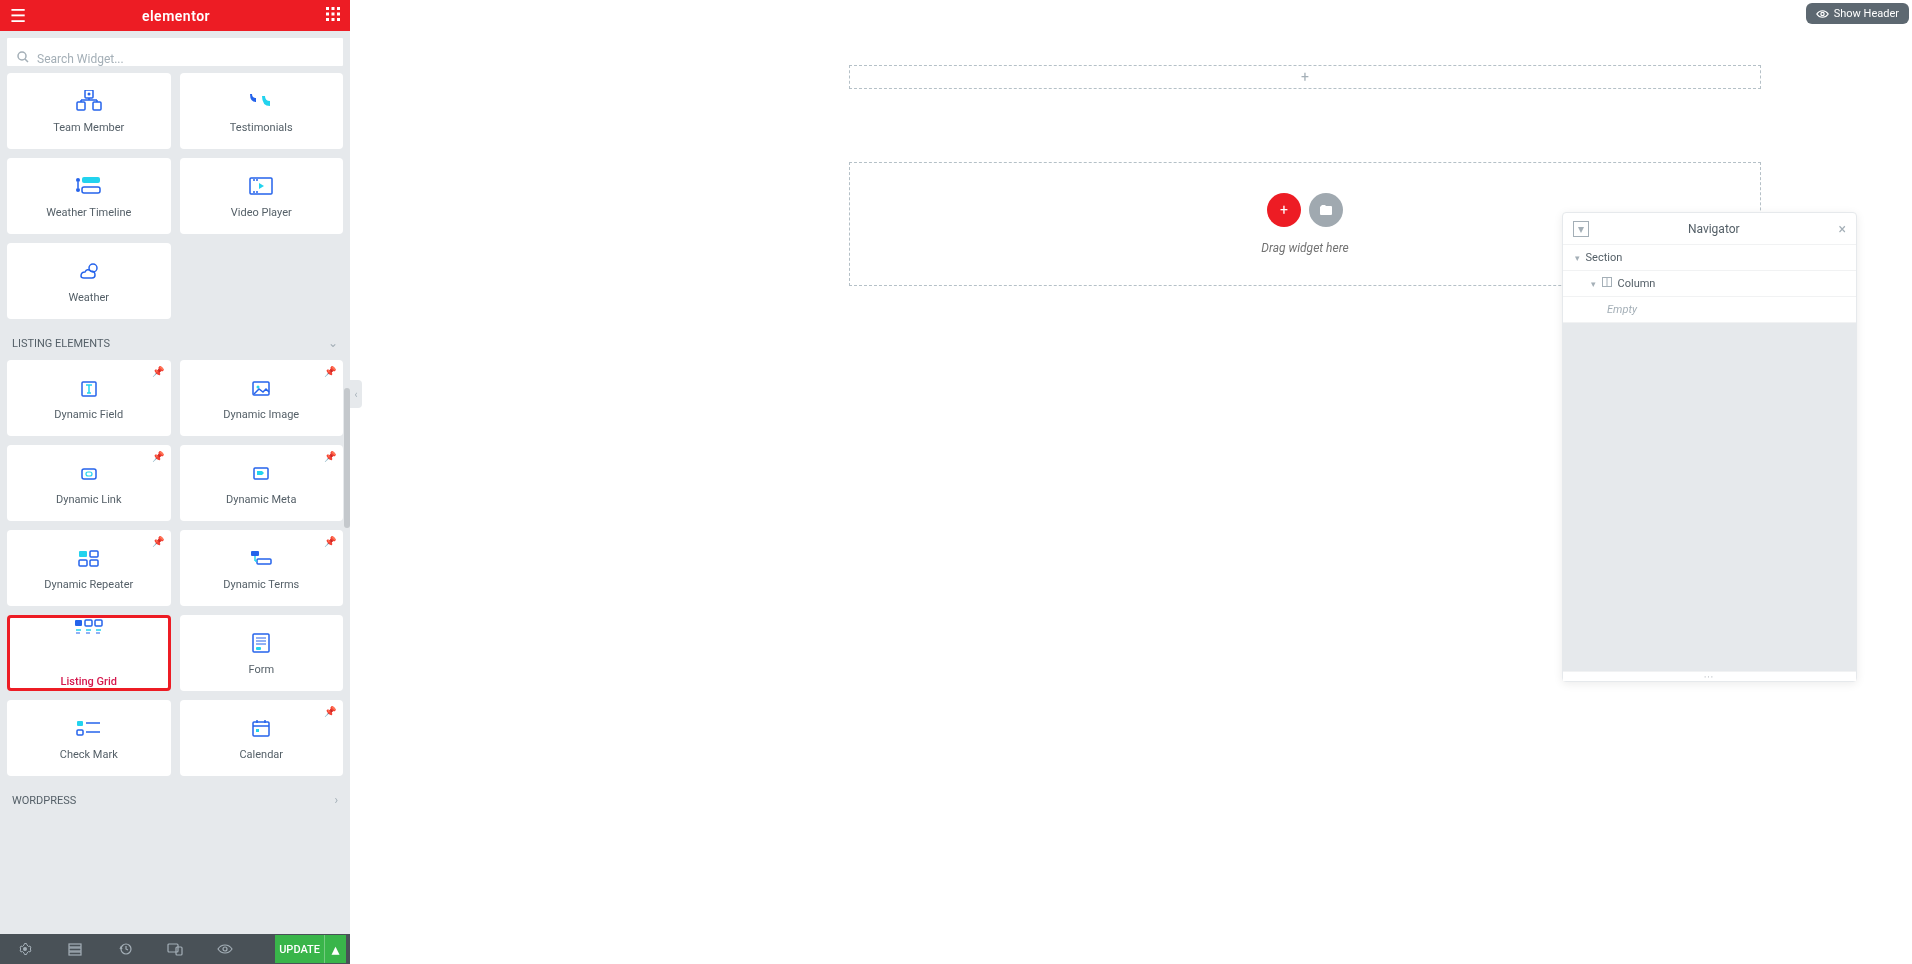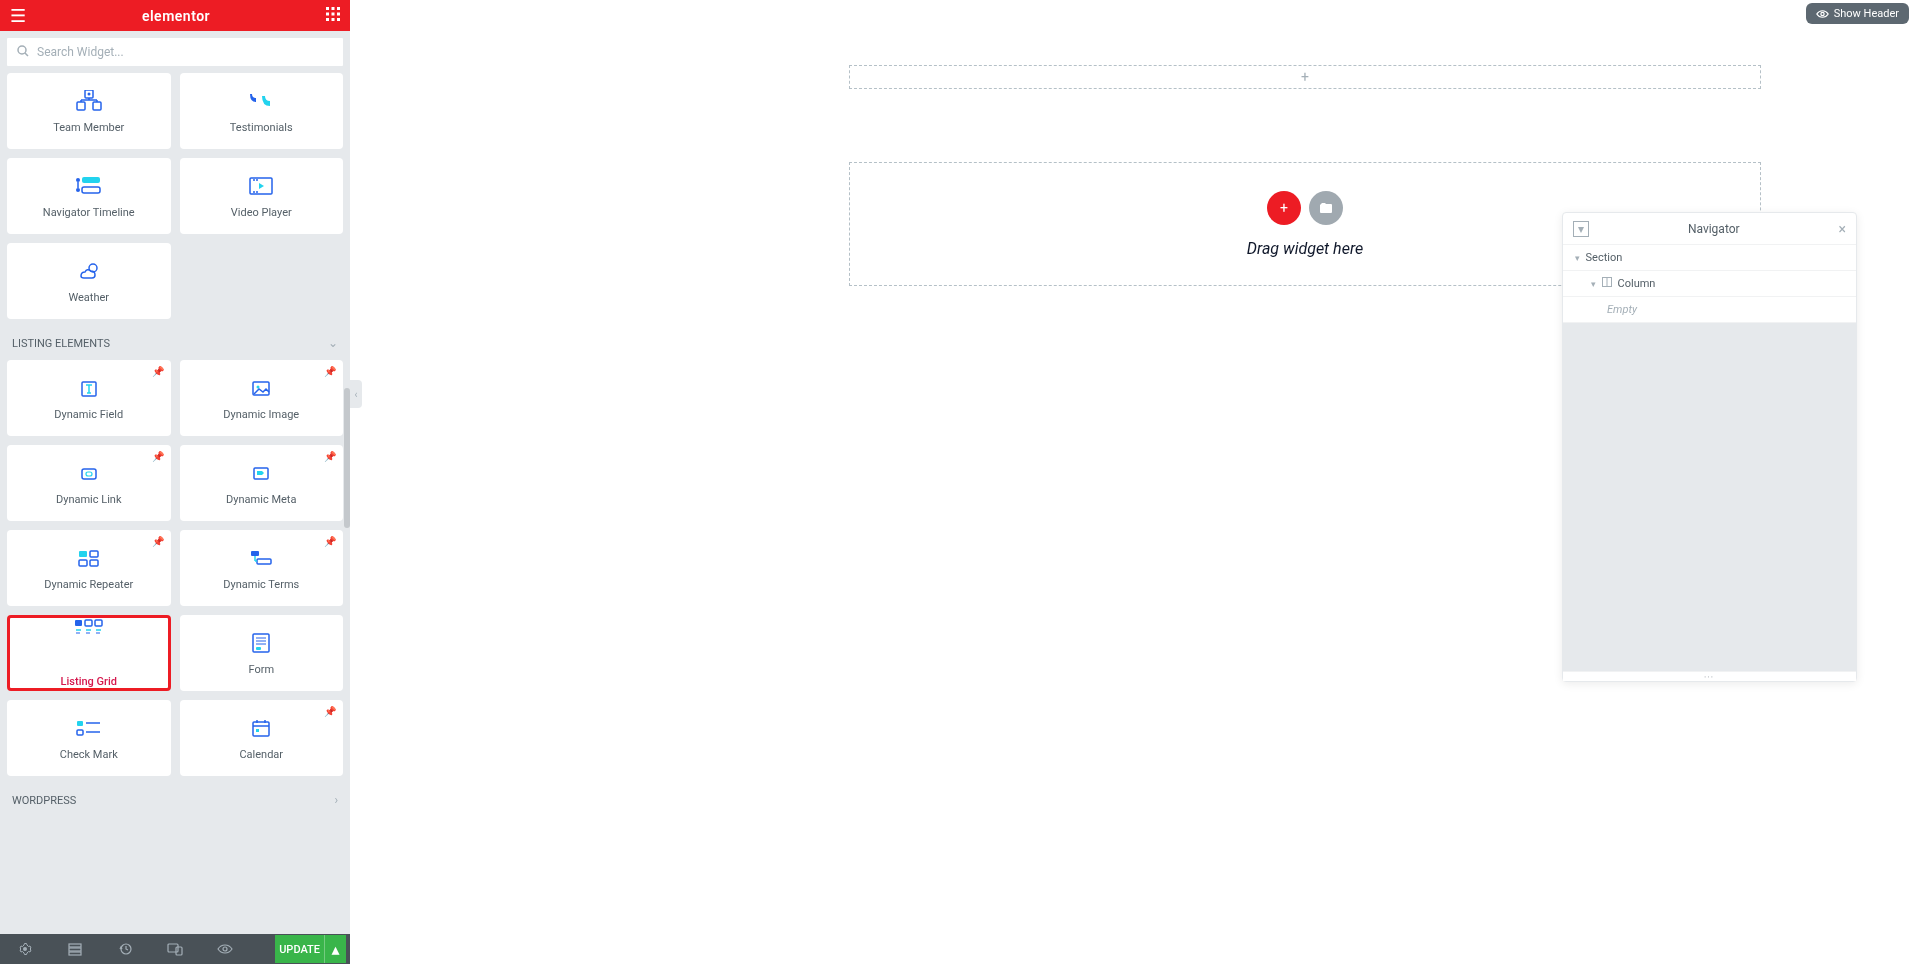--- a/index.html
+++ b/index.html
@@ -5,21 +5,21 @@
 * { margin: 0; padding: 0; box-sizing: border-box; font-family: -apple-system, BlinkMacSystemFont, "Segoe UI", Roboto, Arial, sans-serif; }
 body { width: 1912px; height: 964px; background: #fff; overflow: hidden; position: relative; }
 
 
 .sidebar { position: absolute; left: 0; top: 0; width: 350px; height: 964px; background: #e6e9ec; display: flex; flex-direction: column; }
 .sidebar-header { height: 31px; background: #ed1c24; display: flex; align-items: center; justify-content: space-between; padding: 0 10px; }
 .hamburger-icon { color: #fff; font-size: 18px; cursor: pointer; }
 .logo { color: #fff; font-size: 14px; font-weight: 600; letter-spacing: 0.5px; }
 .grid-icon { color: #fff; font-size: 16px; cursor: pointer; }
 
-.search-bar { margin: 7px; background: #fff; border-radius: 1px; height: 28px; display: flex; align-items: center; padding: 0 10px; }
+.search-bar { margin: 7px; background: #fff; border-radius: 1px; height: 28px; display: flex; align-items: flex-end; padding: 0 10px; }
 .search-icon { color: #a4afb7; font-size: 13px; margin-right: 8px; }
 .search-input { border: none; outline: none; font-size: 12px; color: #556068; width: 100%; }
 .search-input::placeholder { color: #a4afb7; }
 
 .widgets-area { flex: 1; overflow-y: auto; padding: 0 7px; position: relative; }
 .widgets-grid { display: grid; grid-template-columns: 1fr 1fr; gap: 9px; margin-bottom: 7px; }
 .widget-card { background: #fff; border-radius: 4px; height: 76px; display: flex; flex-direction: column; align-items: center; justify-content: center; cursor: grab; position: relative; }
 .widget-icon { width: 30px; height: 24px; margin-bottom: 8px; display: flex; align-items: center; justify-content: center; }
 .widget-label { font-size: 11px; color: #556068; text-align: center; }
 .widget-card.highlighted { border: 3px solid #ed1c24; }
@@ -47,21 +47,21 @@
 .show-header-btn { position: absolute; right: 3px; top: 3px; background: #5d6871; color: #fff; font-size: 11px; padding: 4px 10px; border-radius: 6px; display: flex; align-items: center; gap: 5px; cursor: pointer; }
 
 .add-section-bar { position: absolute; left: 499px; top: 65px; width: 912px; height: 24px; border: 1px dashed #b5c0c7; display: flex; align-items: center; justify-content: center; cursor: pointer; }
 .add-plus { color: #a4afb7; font-size: 14px; }
 
 .drop-zone { position: absolute; left: 499px; top: 162px; width: 912px; height: 124px; border: 1px dashed #b5c0c7; display: flex; flex-direction: column; align-items: center; justify-content: center; }
 .drop-buttons { display: flex; gap: 8px; margin-bottom: 14px; }
 .circle-btn { width: 34px; height: 34px; border-radius: 50%; display: flex; align-items: center; justify-content: center; color: #fff; cursor: pointer; font-size: 14px; }
 .circle-btn.red { background: #ed1c24; }
 .circle-btn.gray { background: #a0a9b0; }
-.drop-text { font-size: 16px; color: #0f172a; font-style: italic; }
+.drop-text { font-size: 12px; color: #737373; font-style: italic; }
 
 
 .navigator { position: absolute; right: 55px; top: 212px; width: 295px; height: 470px; background: #fff; border: 1px solid #e6e9ec; border-radius: 4px; box-shadow: 0 2px 10px rgba(0,0,0,0.08); display: flex; flex-direction: column; }
 .nav-header { height: 32px; display: flex; align-items: center; padding: 0 10px; border-bottom: 1px solid #f1f2f3; }
 .nav-settings { color: #a4afb7; font-size: 12px; cursor: pointer; width: 16px; height: 16px; border: 1px solid #a4afb7; display: flex; align-items: center; justify-content: center; }
 .nav-title { flex: 1; text-align: center; font-size: 12px; color: #556068; }
 .nav-close { color: #a4afb7; font-size: 14px; cursor: pointer; }
 .nav-body { flex: 1; background: #e6e9ec; }
 .nav-item { background: #fff; height: 26px; display: flex; align-items: center; font-size: 11px; color: #556068; border-bottom: 1px solid #f1f2f3; cursor: pointer; }
 .nav-item.indent-1 { padding-left: 12px; }
@@ -134,21 +134,21 @@
       <div class="widget-card">
         <div class="widget-icon">
           <svg width="26" height="18" viewBox="0 0 26 18">
               <rect x="6" y="0" width="18" height="6" rx="2" fill="#22d3ee"></rect>
               <rect x="6" y="10" width="18" height="6" rx="2" fill="none" stroke="#2563eb" stroke-width="1.5"></rect>
               <circle cx="2" cy="3" r="2" fill="#2563eb"></circle>
               <circle cx="2" cy="13" r="2" fill="#2563eb"></circle>
               <line x1="2" y1="5" x2="2" y2="11" stroke="#2563eb" stroke-width="1.5"></line>
             </svg>
         </div>
-        <span class="widget-label">Navigator Timeline</span>
+        <span class="widget-label">Weather Timeline</span>
       </div>
       <div class="widget-card">
         <div class="widget-icon">
           <svg width="24" height="18" viewBox="0 0 24 18">
               <rect x="1" y="1" width="22" height="16" rx="1" fill="none" stroke="#2563eb" stroke-width="1.5"></rect>
               <path d="M10 6 L15 9 L10 12 Z" fill="#22d3ee"></path>
               <circle cx="5" cy="3" r="1" fill="#2563eb"></circle>
               <circle cx="8" cy="3" r="1" fill="#2563eb"></circle>
               <circle cx="5" cy="15" r="1" fill="#2563eb"></circle>
               <circle cx="8" cy="15" r="1" fill="#2563eb"></circle>

